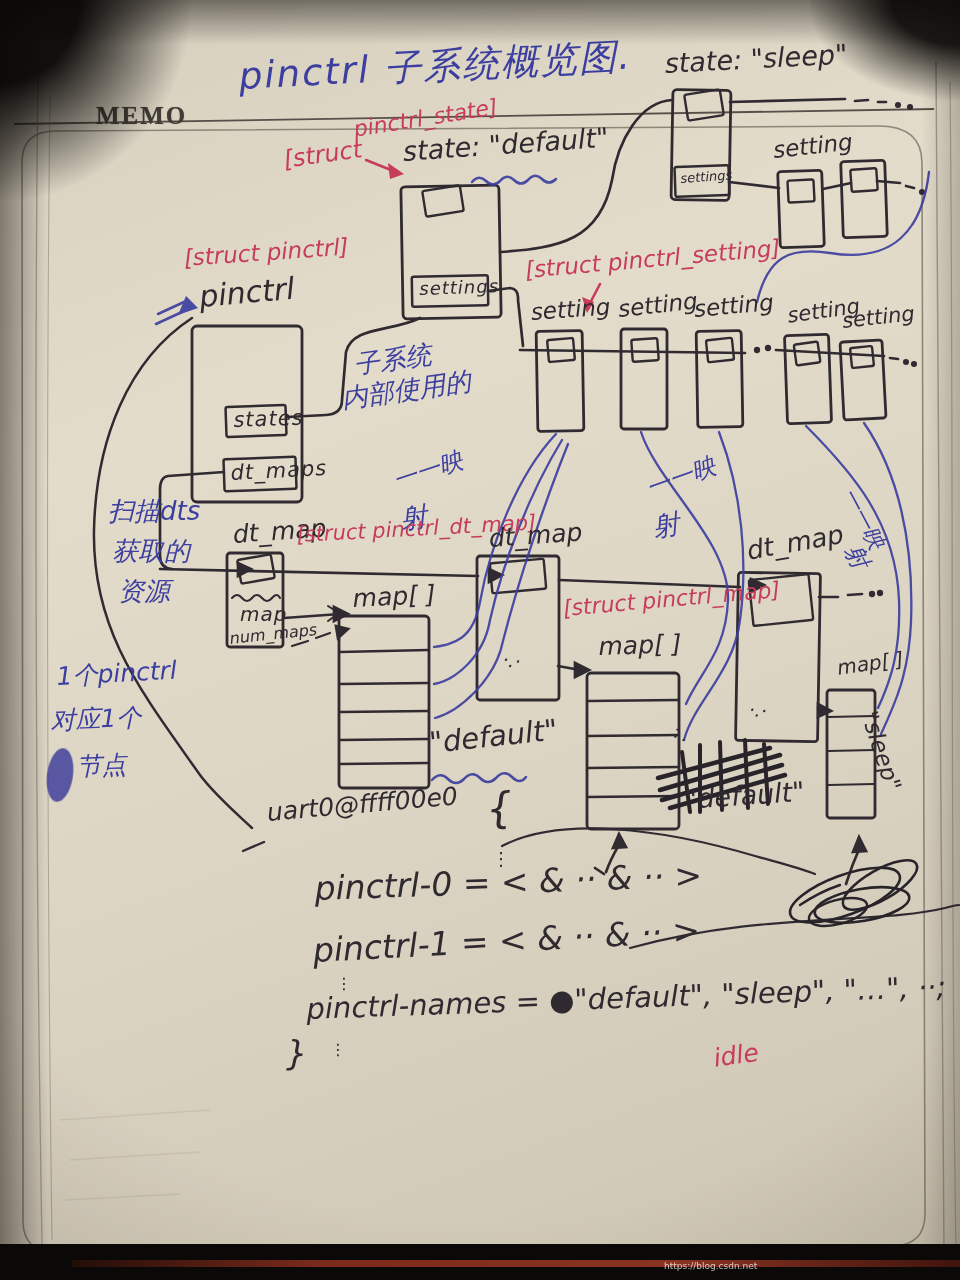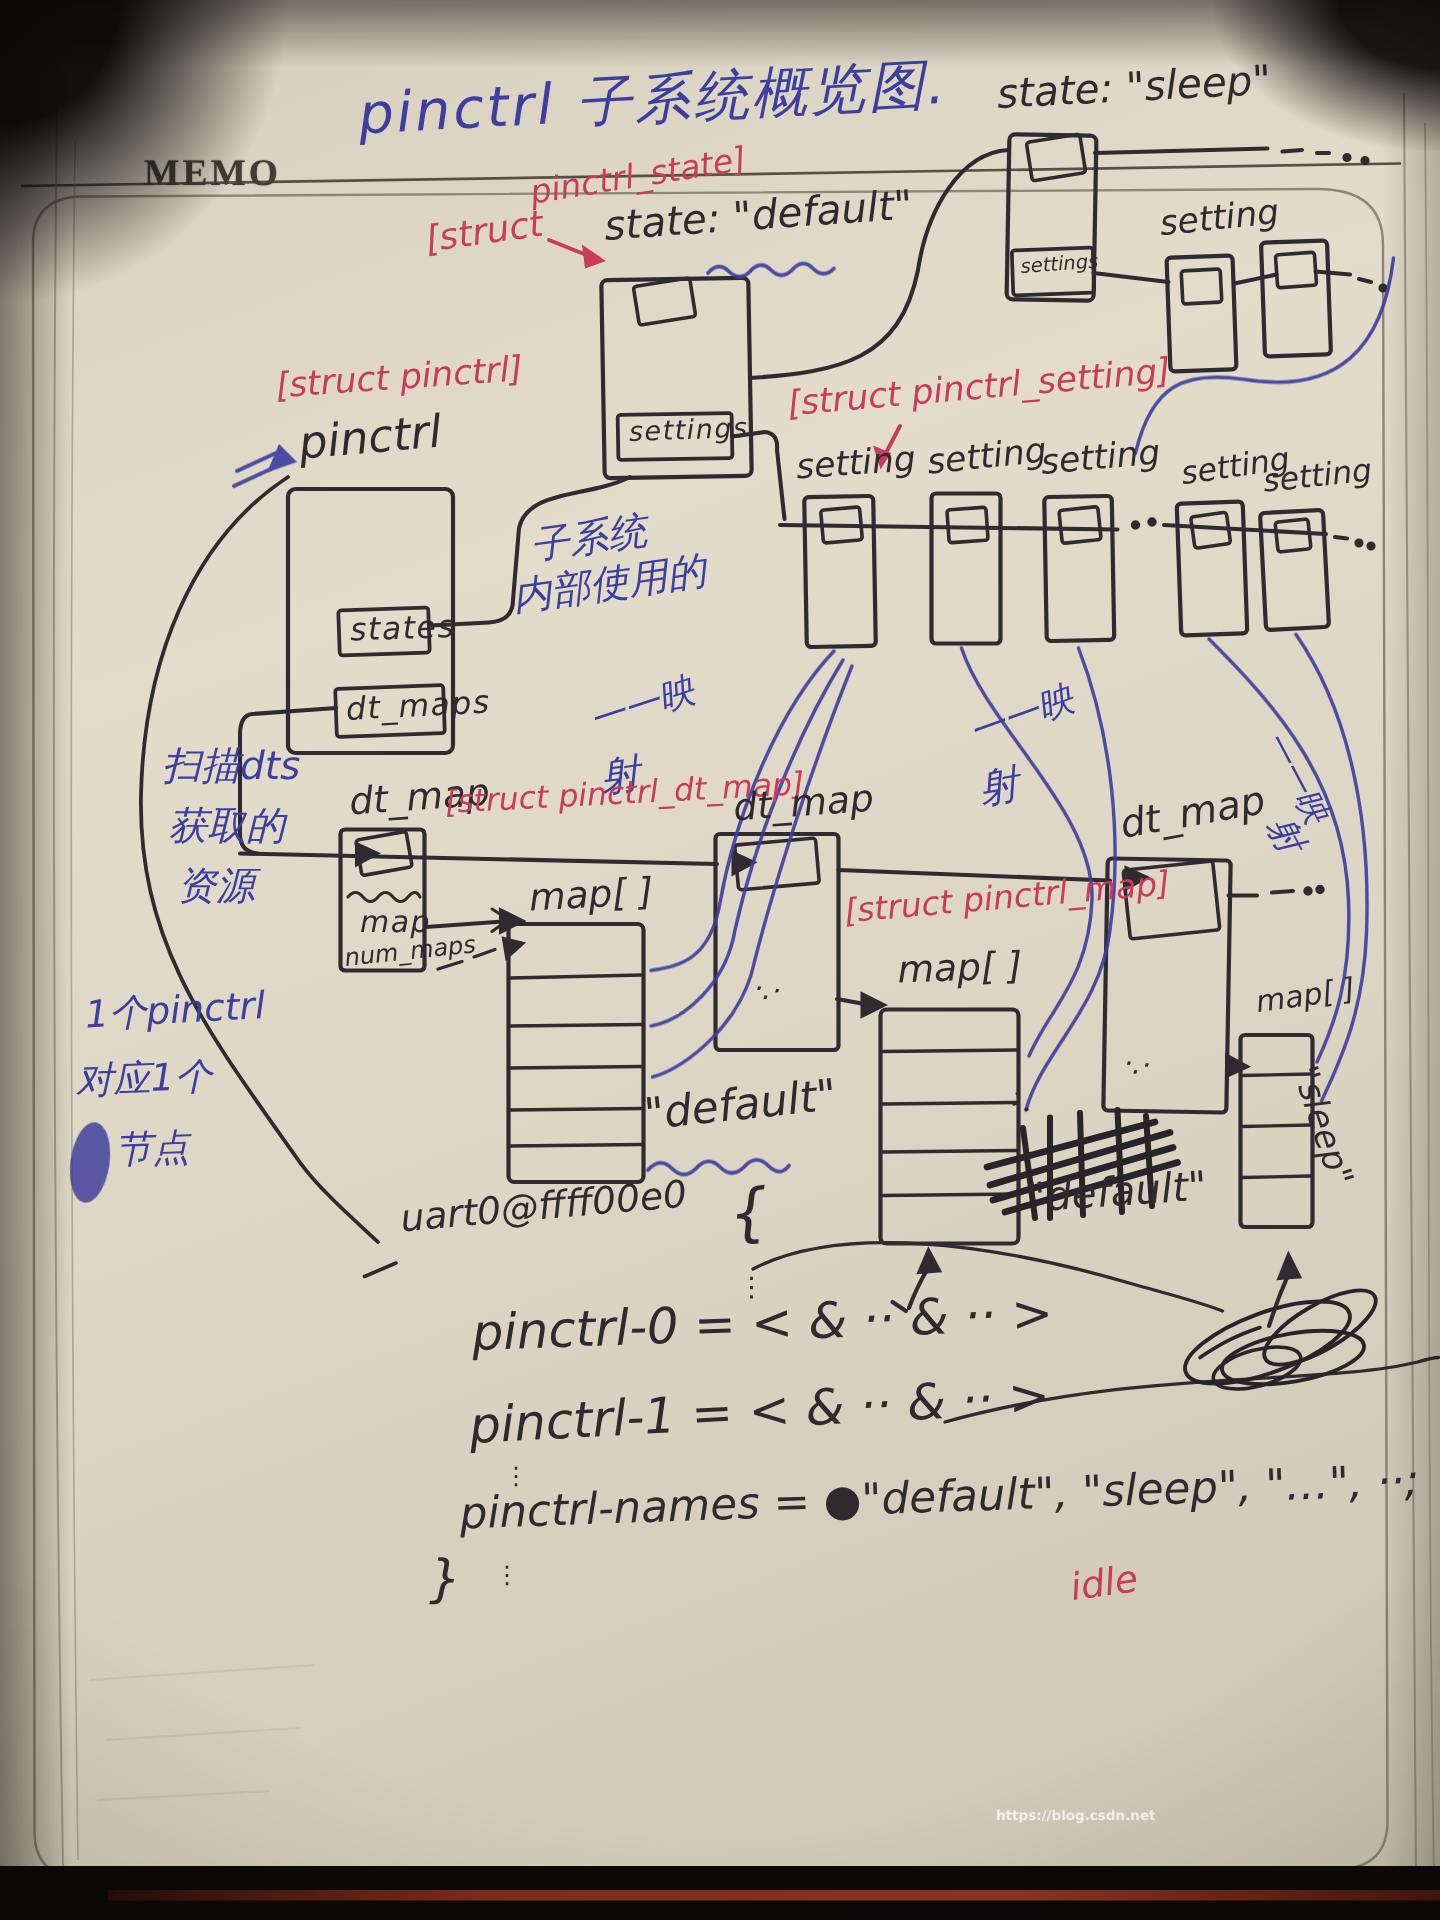--- a/index.html
+++ b/index.html
@@ -240,14 +240,14 @@
   <div class="t" style="left:306px;top:994px;font-size:29px;transform:rotate(-2deg);">pinctrl-names = ●"default", "sleep", "…", ··;</div>
   <div class="t" style="left:330px;top:1042px;font-size:16px;">⋮</div>
   <div class="t" style="left:286px;top:1036px;font-size:34px;">}</div>
   <div class="t red" style="left:712px;top:1046px;font-size:25px;transform:rotate(-8deg);">idle</div>
 
   <div class="vignette"></div>
   <div class="corner-tl"></div>
   <div class="corner-tr"></div>
   <div class="bottom-strip"></div>
   <div class="bottom-red"></div>
-  <div class="wm" style="left:664px;top:1206px;font-weight:bold;">https://blog.csdn.net</div>
+  <div class="wm" style="left:664px;top:1261px;">https://blog.csdn.net</div>
 </div>
 
 </body></html>

